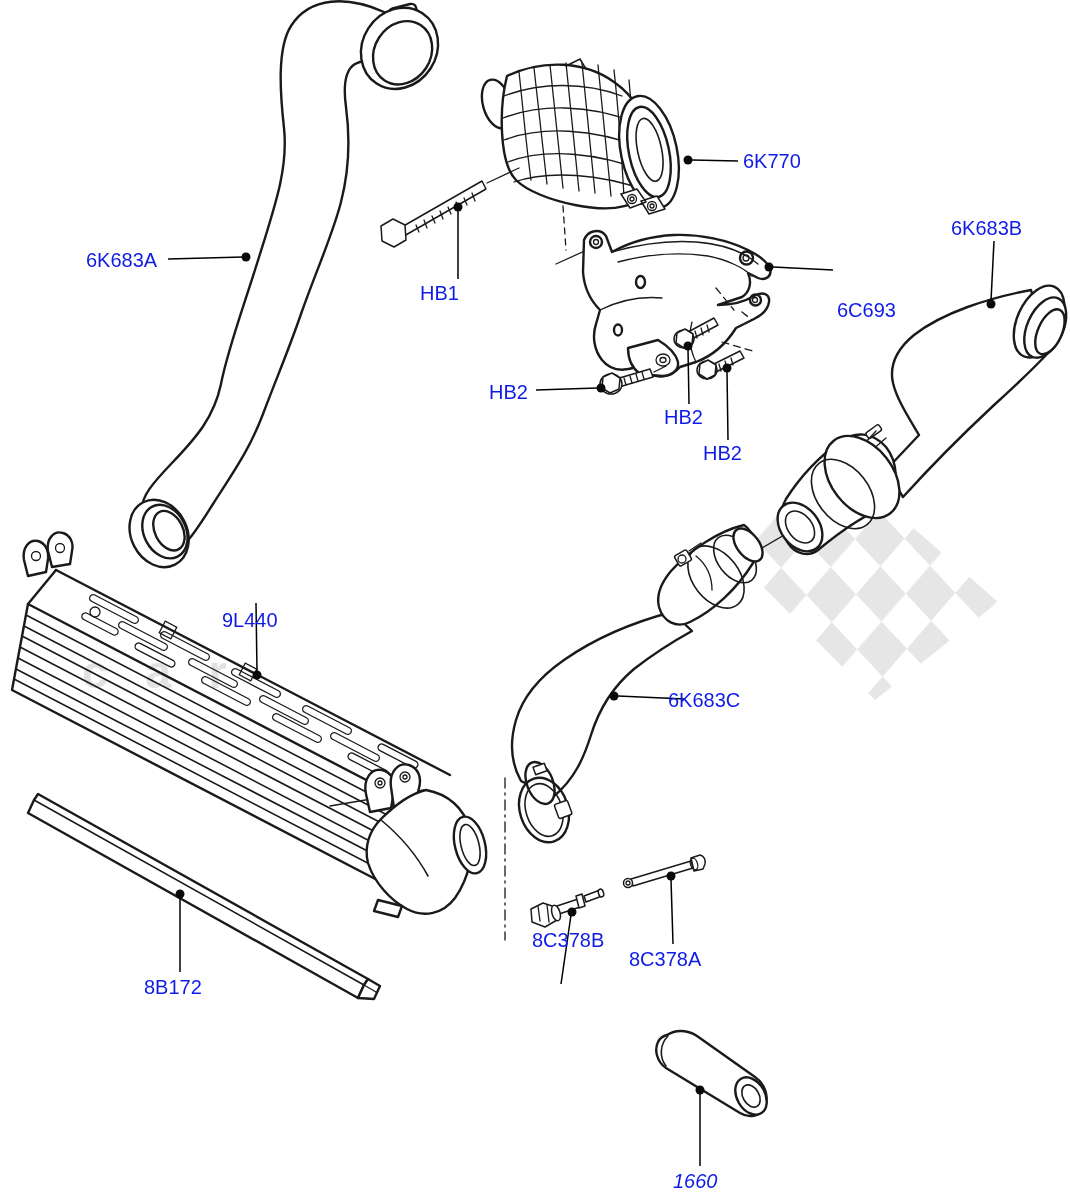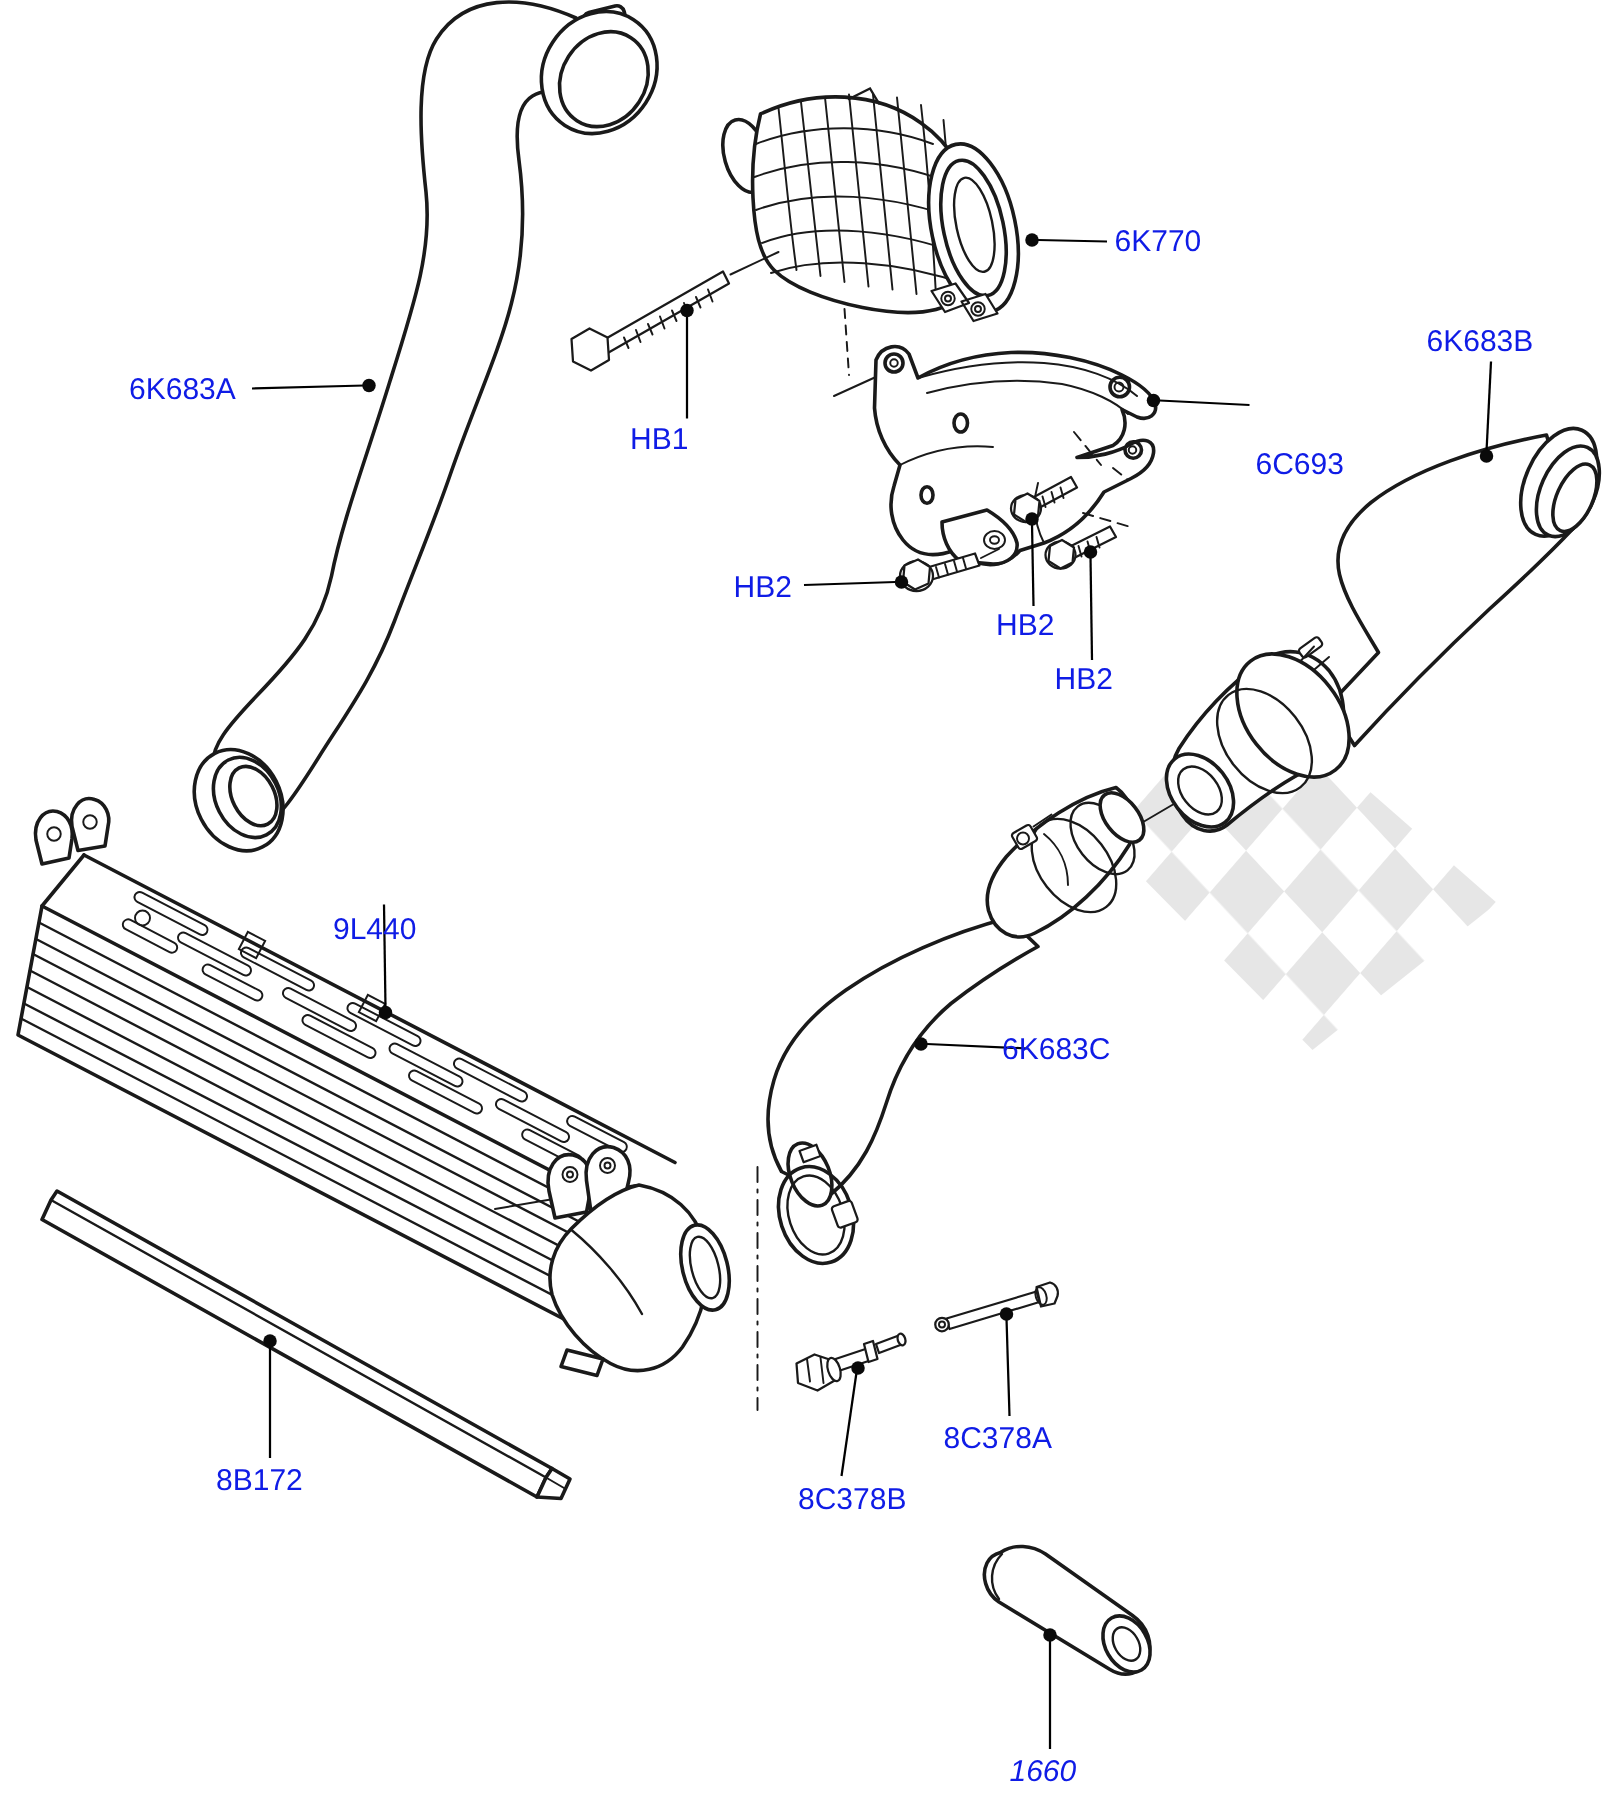--- a/index.html
+++ b/index.html
@@ -20,20 +20,21 @@
   .tn {fill:none;stroke:var(--line,#1a1a1a);stroke-width:1.3;stroke-linecap:round;}
   .tn2{fill:none;stroke:var(--line,#1a1a1a);stroke-width:1.6;stroke-linecap:round;}
   .ld {fill:none;stroke:#000;stroke-width:1.5;}
   .dot{fill:#0a0a0a;stroke:none;}
 </style>
 </head>
 <body>
 
 <div class="stage">
 
+  <div class="wm-sub wm-car">c a r</div>
 
   <svg class="art" width="1070" height="1200" viewBox="0 0 1070 1200">
 
     <defs>
       <pattern id="checks" width="74" height="74" patternUnits="userSpaceOnUse" patternTransform="rotate(-49) skewX(-6)">
         <rect x="0" y="0" width="37" height="37" style="fill:var(--flag,#e6e6e6)"></rect>
         <rect x="37" y="37" width="37" height="37" style="fill:var(--flag,#e6e6e6)"></rect>
       </pattern>
     </defs>
 
@@ -288,16 +289,16 @@
   <div class="part-label" style="left:743px; top:151px;">6K770</div>
   <div class="part-label" style="left:837px; top:261px;margin-top:39px;">6C693</div>
   <div class="part-label" style="left:951px; top:218px;">6K683B</div>
   <div class="part-label" style="left:489px; top:382px;">HB2</div>
   <div class="part-label" style="left:664px; top:407px;">HB2</div>
   <div class="part-label" style="left:703px; top:443px;">HB2</div>
   <div class="part-label" style="left:222px; top:610px;">9L440</div>
   <div class="part-label" style="left:668px; top:690px;">6K683C</div>
   <div class="part-label" style="left:144px; top:977px;">8B172</div>
   <div class="part-label" style="left:629px; top:949px;">8C378A</div>
-  <div class="part-label" style="left:532px; top:990px;">8C378B</div>
+  <div class="part-label" style="left:532px; top:930px;">8C378B</div>
   <div class="part-label" style="left:673px; top:1171px;font-style:italic;">1660</div>
 
 </div>
 
 </body></html>

